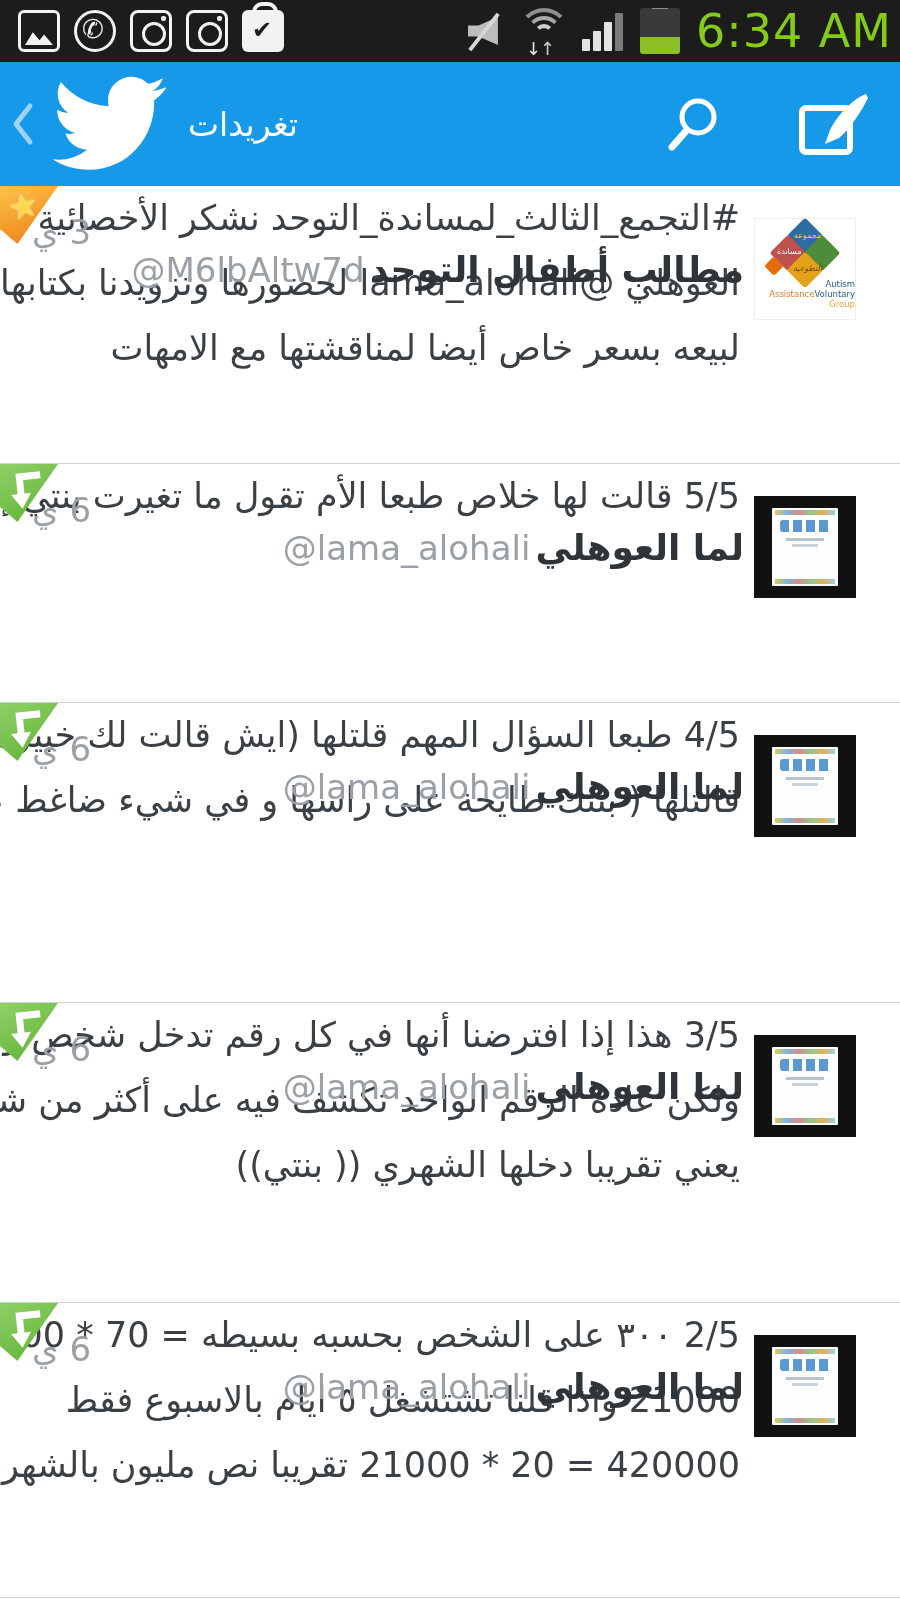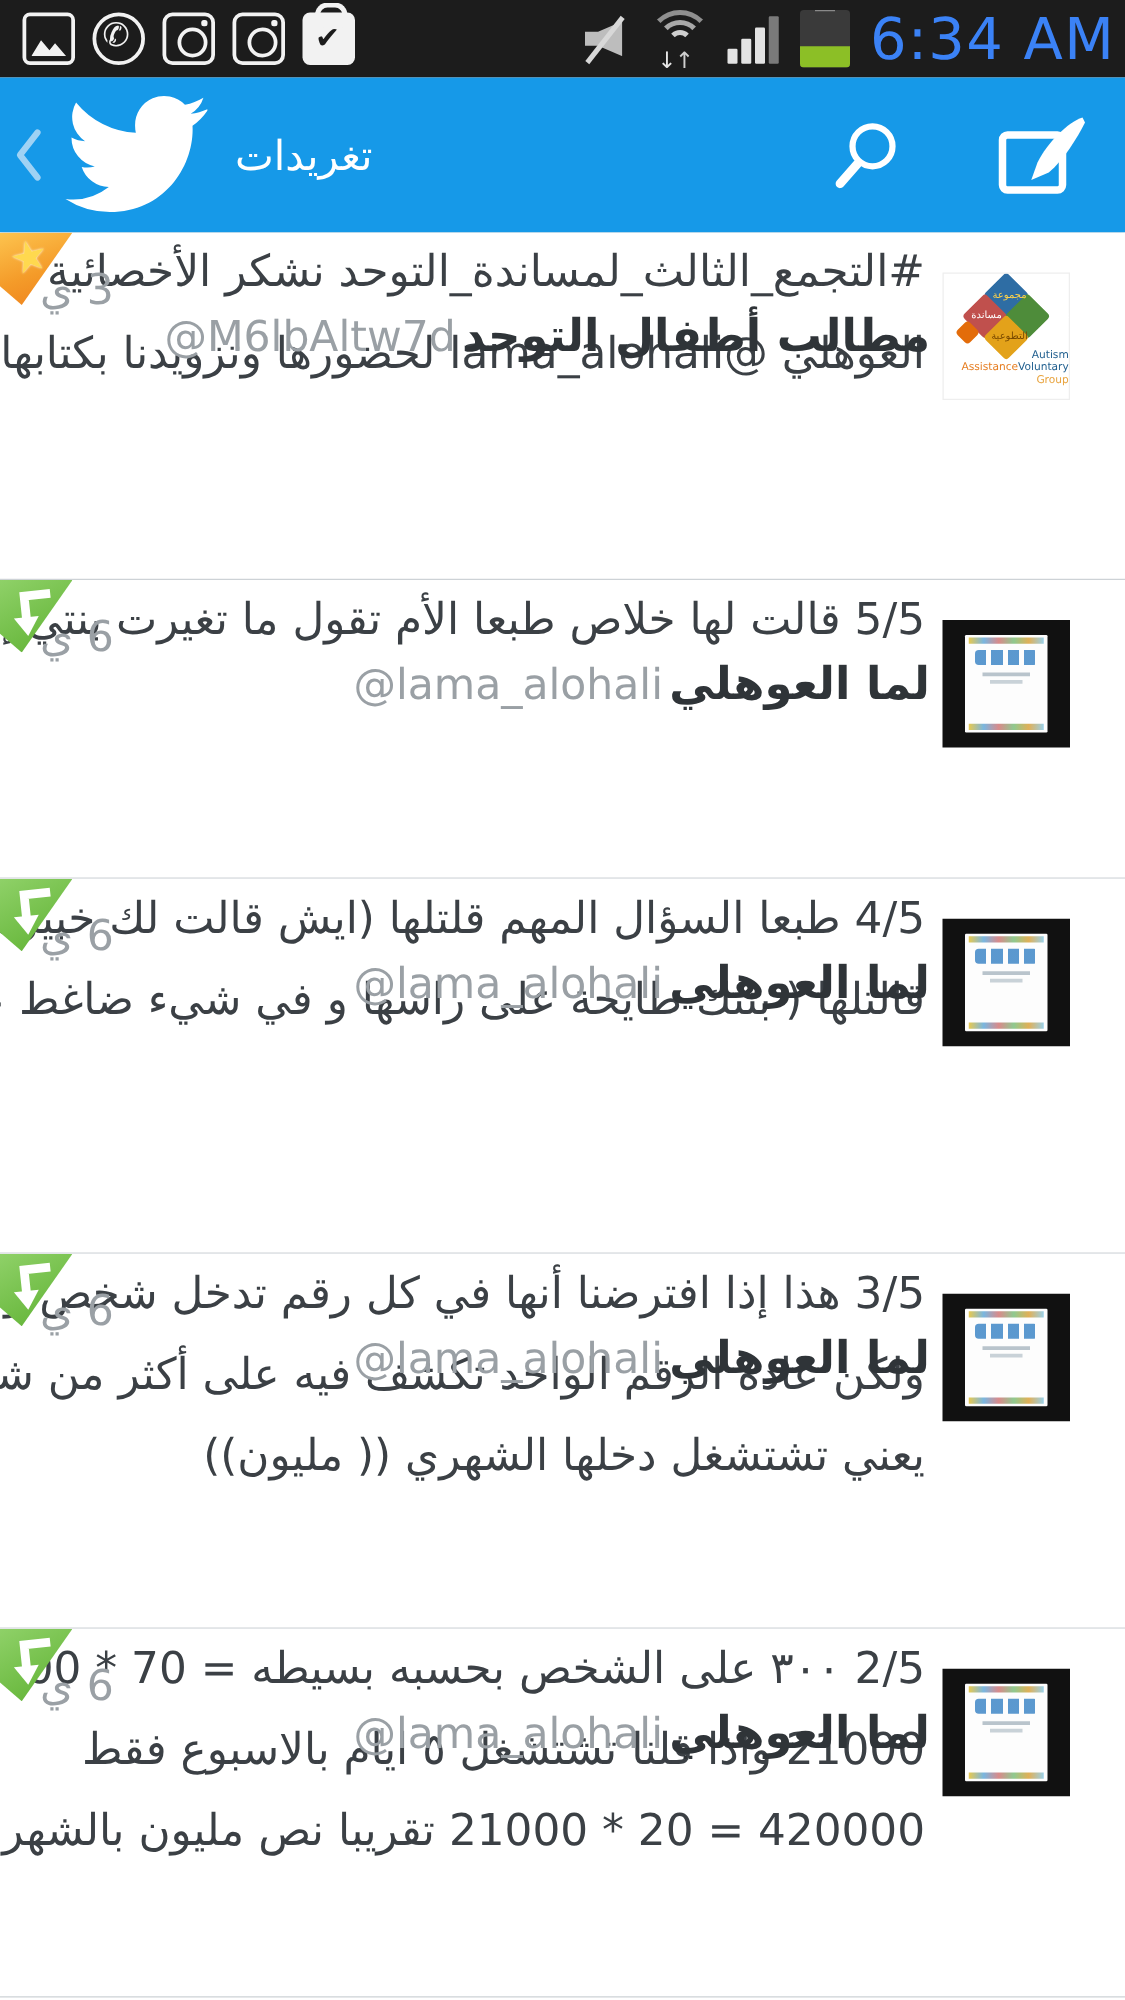--- a/index.html
+++ b/index.html
@@ -40,21 +40,21 @@
   .ico-wifi .ad { left:8px; } .ico-wifi .au { left:22px; color:#cfcfcf; }
   .ico-sig { width:46px; height:44px; }
   .ico-sig i { position:absolute; bottom:2px; width:8px; background:#e3e3e3; border-radius:1px; }
   .ico-sig i:nth-child(1){ left:0;  height:12px; }
   .ico-sig i:nth-child(2){ left:11px; height:20px; }
   .ico-sig i:nth-child(3){ left:22px; height:29px; }
   .ico-sig i:nth-child(4){ left:33px; height:38px; background:#7a7a7a; }
   .ico-batt { width:40px; height:46px; background:#3a3a3a; border-radius:3px; position:relative; overflow:hidden; }
   .ico-batt::before { content:""; position:absolute; left:12px; top:-5px; width:16px; height:6px; background:#8a8a8a; }
   .ico-batt .lvl { position:absolute; left:0; right:0; bottom:0; height:38%; background:#8cbf26; }
-  .sb-time { color:#3b82f6; font-size:46px; letter-spacing:1px; margin-left:4px; }
+  .sb-time { color:#84cc16; font-size:46px; letter-spacing:1px; margin-left:4px; }
 
   
   .header { position:relative; width:900px; height:124px; background:#1699e8;
             display:flex; align-items:center; box-shadow:0 3px 4px rgba(0,0,0,.25); }
   .back { margin-left:10px; }
   .bird { margin-left:14px; }
   .h-title { color:#fff; font-size:33px; margin-left:18px; }
   .h-actions { position:absolute; right:30px; display:flex; align-items:center; gap:74px; }
 
   
@@ -85,21 +85,21 @@
   .pz { position:absolute; transform:rotate(45deg); border-radius:3px; }
   .pz.b { width:26px; height:26px; background:#2e6da4; left:-13px; top:-30px; }
   .pz.r { width:26px; height:26px; background:#c0504d; left:-30px; top:-13px; }
   .pz.g { width:26px; height:26px; background:#4e8c3a; left:4px;  top:-13px; }
   .pz.y { width:26px; height:26px; background:#e3a21a; left:-13px; top:4px; }
   .pz.o { width:14px; height:14px; background:#e36c0a; left:-38px; top:6px; }
   .pzt { position:absolute; font-size:8px; color:#fff; white-space:nowrap; z-index:2; }
   .pzt.t1p { left:-11px; top:-22px; color:#ffd24a; }
   .pzt.t2p { left:-28px; top:-6px; }
   .pzt.t3p { left:5px;  top:-6px;margin-left:43px; }
-  .pzt.t4p { left:-12px; top:11px; color:#7a4a00; }
+  .pzt.t4p { left:-12px; top:11px; color:#7a4a00;font-style:italic; }
   .cap { position:absolute; left:0; right:0; bottom:10px; text-align:right; font-size:8.5px; line-height:10px; }
   .cap .w1{ color:#1f5e8e; } .cap .w2{ color:#e67e22; } .cap .w3{ color:#1f5e8e; }
   .cap .grp { display:block; color:#e8a33d; }
 
   
   .av-book { background:#111; }
   .book { position:absolute; left:18px; right:18px; top:12px; bottom:12px; background:#fdfdfd; border-radius:1px; }
   .bstrip { position:absolute; left:3px; right:3px; height:5px;
       background:linear-gradient(90deg,#e8c94f,#79b6e0 20%,#d98a8a 40%,#8fc98f 60%,#e0b058 80%,#9ad0e8); }
   .bs-t{ top:2px; } .bs-b{ bottom:2px; }
@@ -187,20 +187,21 @@
           <span class="pz o"></span>
         <span class="pzt t1p">مجموعة</span>
         <span class="pzt t2p">مساندة</span>
         <span class="pzt t3p">التوحد</span>
         <span class="pzt t4p">التطوعية</span>
       </div>
       <div class="cap"><span class="w1">Autism </span><span class="w2">Assistance</span><span class="w3">Voluntary</span><span class="grp">Group</span></div>
     </div>
     <div class="tx">#التجمع_الثالث_لمساندة_التوحد نشكر الأخصائية لمى</div>
     <div class="tx">العوهلي @lama_alohali لحضورها وتزويدنا بكتابها</div>
+    <div class="tx">لبيعه بسعر خاص أيضا لمناقشتها مع الامهات</div>
   </article>
 
   <article class="tweet t2">
     <div class="corner rt">
       <svg width="58" height="58" viewBox="0 0 58 58" style="transform:rotate(-6deg)">
         <polyline points="42,12 21,12 21,30" fill="none" stroke="#ffffff" stroke-width="7"></polyline>
         <polygon points="11,29 31,29 21,44" fill="#ffffff"></polygon>
       </svg>
     </div>
     <span class="time">6 ي</span>
@@ -264,21 +265,21 @@
         <span class="bstrip bs-t"></span>
           <span class="btitle"></span>
           <span class="bsub"></span>
           <span class="bsub2"></span>
         <span class="bcity"></span>
           <span class="bstrip bs-b"></span>
       </div>
     </div>
     <div class="tx">3/5 هذا إذا افترضنا أنها في كل رقم تدخل شخص واحد</div>
     <div class="tx">ولكن عادة الرقم الواحد تكشف فيه على أكثر من شخص</div>
-    <div class="tx">يعني تشتشغل دخلها الشهري (( مليون))</div>
+    <div class="tx">يعني تقريبا دخلها الشهري (( بنتي))</div>
   </article>
 
   <article class="tweet t5">
     <div class="corner rt">
       <svg width="58" height="58" viewBox="0 0 58 58" style="transform:rotate(-6deg)">
         <polyline points="42,12 21,12 21,30" fill="none" stroke="#ffffff" stroke-width="7"></polyline>
         <polygon points="11,29 31,29 21,44" fill="#ffffff"></polygon>
       </svg>
     </div>
     <span class="time">6 ي</span>

